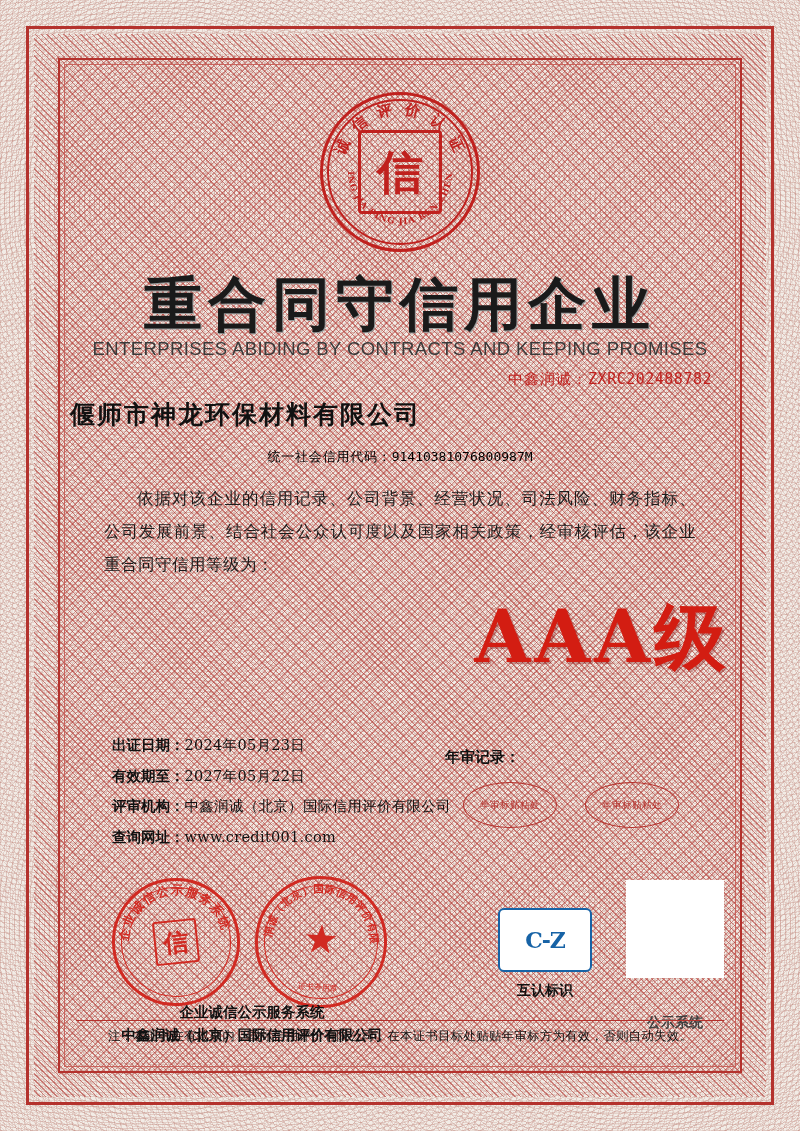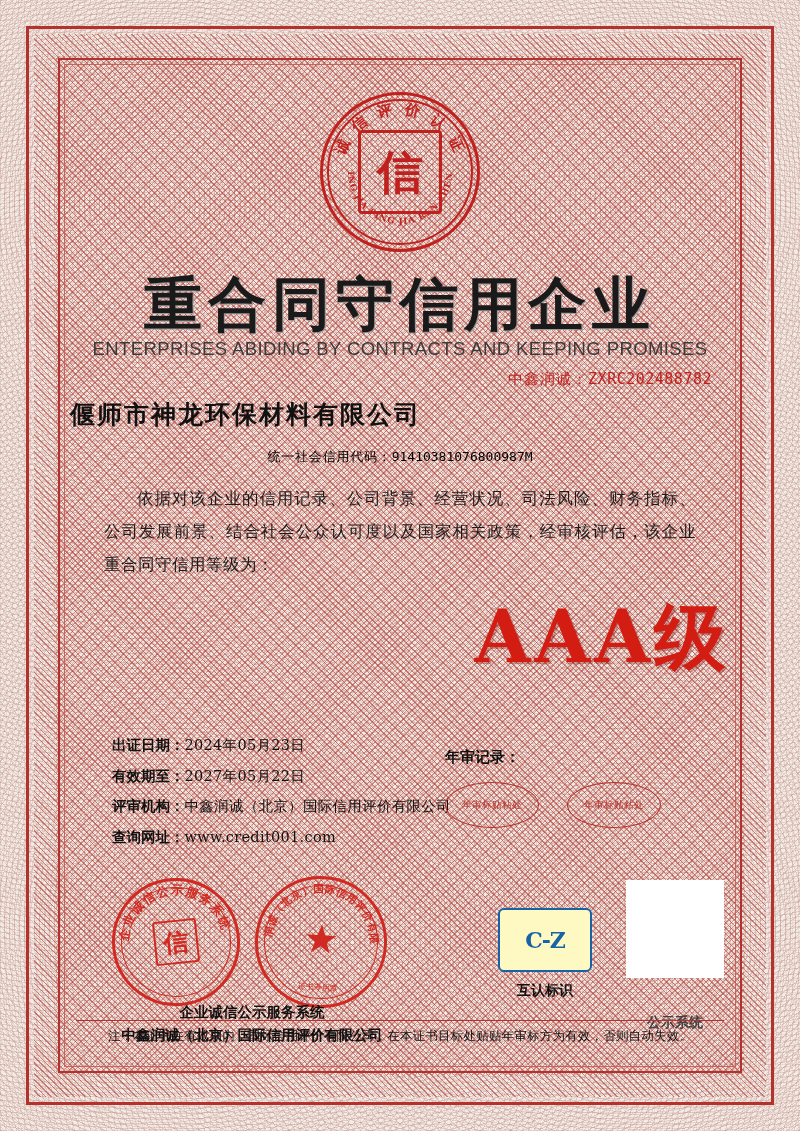--- a/index.html
+++ b/index.html
@@ -221,21 +221,21 @@
     position: absolute;
     left: 375px;
     top: 678px;
     font-family: "DejaVu Serif", serif;
     font-size: 15px;
     font-weight: bold;
     color: #111;
   }
   .annual-slots {
     position: absolute;
-    left: 375px;
+    left: 393px;
     top: 712px;
     display: flex;
     gap: 28px;
   }
   .slot {
     width: 92px; height: 44px;
     border: 1px solid #b4322d;
     border-radius: 50%;
     display: flex; align-items: center; justify-content: center;
     color: #b4322d;
@@ -302,21 +302,21 @@
   }
 
   .mutual {
     position: absolute;
     left: 428px;
     top: 838px;
     width: 90px; height: 60px;
     border: 2px solid #1763a6;
     border-radius: 6px;
     display: flex; align-items: center; justify-content: center;
-    background: #fef9c3;
+    background: #ffffff;
   }
   .mutual .logo {
     color: #1763a6;
     font-family: "DejaVu Serif", serif;
     font-weight: bold;
     font-size: 22px;
     letter-spacing: -1px;
   }
   .mutual-cap {
     position: absolute;

